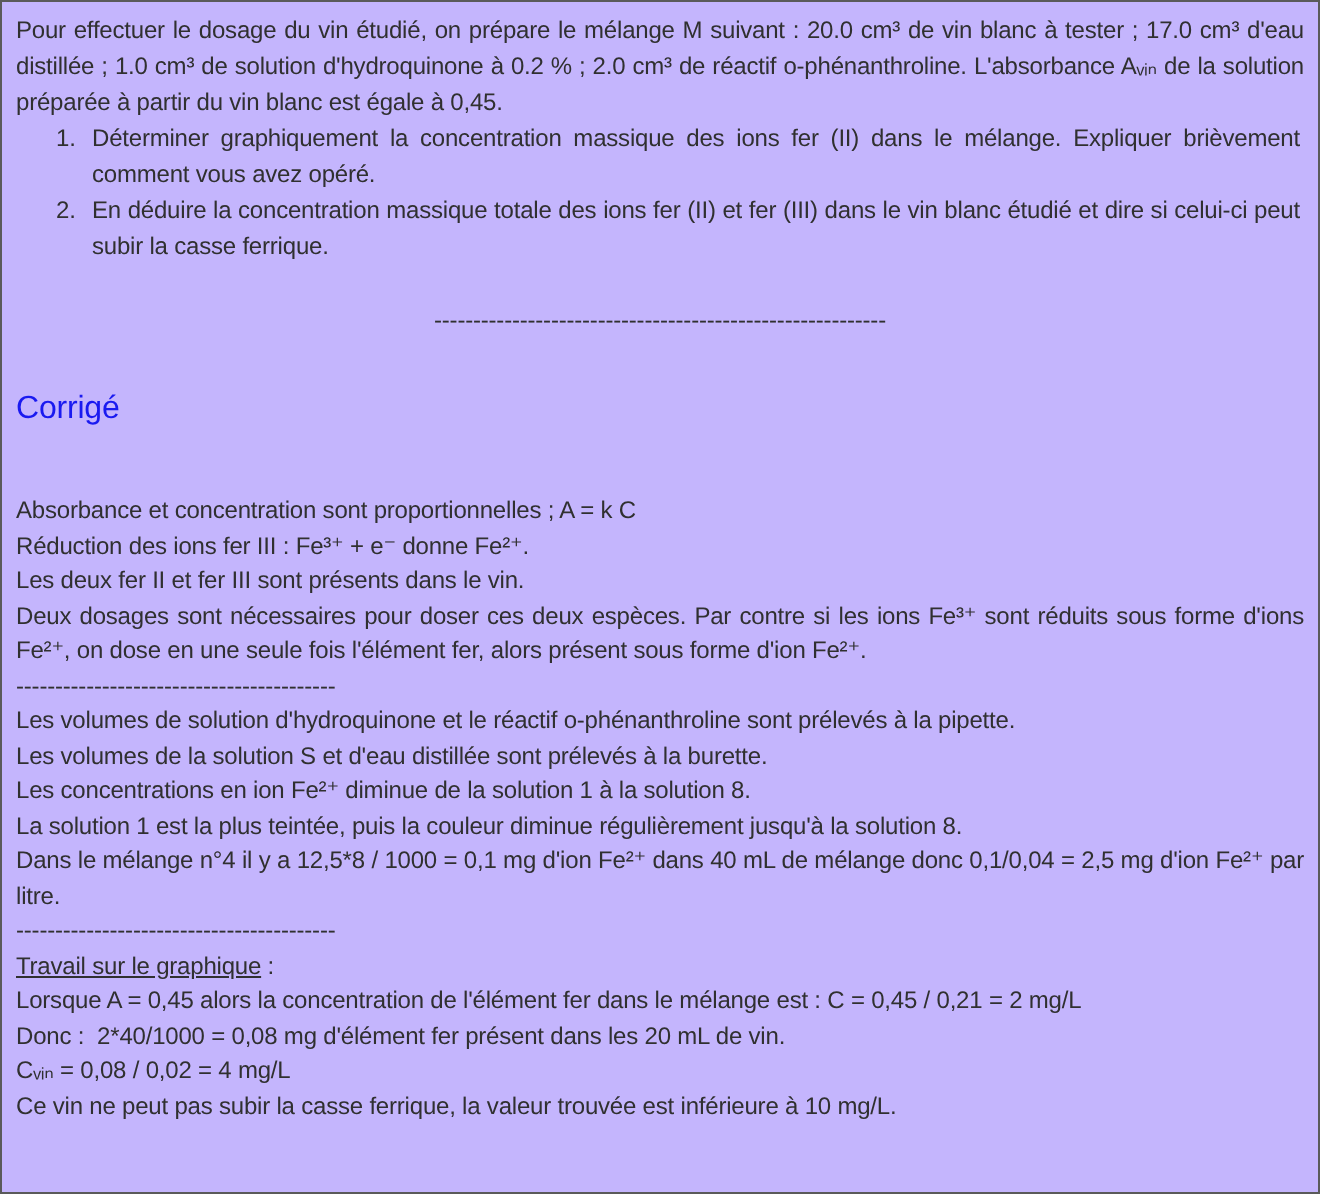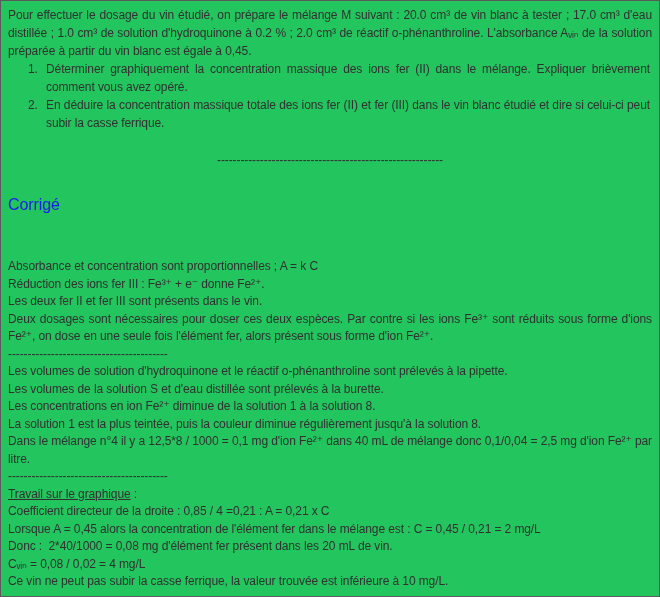--- a/index.html
+++ b/index.html
@@ -1,21 +1,21 @@
 <!DOCTYPE html>
 <html><head>
 <meta charset="utf-8">
 <style>
   html, body { margin: 0; padding: 0; background: #ffffff; }
   .page {
     box-sizing: border-box;
     width: 660px;
     height: 597px;
     border: 1px solid #5a5a5a;
-    background: #22c55e;
+    background: #c4b5fd;
     padding: 5px 7px 6px 7px;
     overflow: hidden;
     font-family: "Liberation Sans", "DejaVu Sans", sans-serif;
     font-size: 12px;
     color: #303030;
     letter-spacing: -0.1px;
   }
   .q-para {
     margin: 0;
     line-height: 18px;
@@ -45,21 +45,21 @@
     white-space: nowrap;
     overflow: hidden;
   }
   .corrige-heading {
     margin: 24px 0 0 0;
     font-size: 16px;
     font-weight: 400;
     line-height: 28px;
     color: #1a1af0;
   }
-  .body-block { margin-top: 39px; }
+  .body-block { margin-top: 28px; }
   .line {
     line-height: 17.5px;
     white-space: pre-wrap;
   }
   .line-justify {
     line-height: 17.5px;
     text-align: justify;
     white-space: normal;
   }
   .dash-line {
@@ -97,20 +97,19 @@
     <div class="line">Les deux fer II et fer III sont présents dans le vin.</div>
     <div class="line-justify">Deux dosages sont nécessaires pour doser ces deux espèces. Par contre si les ions Fe³⁺ sont réduits sous forme d'ions Fe²⁺, on dose en une seule fois l'élément fer, alors présent sous forme d'ion Fe²⁺.</div>
     <div class="dash-line">-----------------------------------------</div>
     <div class="line">Les volumes de solution d'hydroquinone et le réactif o-phénanthroline sont prélevés à la pipette.</div>
     <div class="line">Les volumes de la solution S et d'eau distillée sont prélevés à la burette.</div>
     <div class="line">Les concentrations en ion Fe²⁺ diminue de la solution 1 à la solution 8.</div>
     <div class="line">La solution 1 est la plus teintée, puis la couleur diminue régulièrement jusqu'à la solution 8.</div>
     <div class="line-justify">Dans le mélange n°4 il y a 12,5*8 / 1000 = 0,1 mg d'ion Fe²⁺ dans 40 mL de mélange donc 0,1/0,04 = 2,5 mg d'ion Fe²⁺ par litre.</div>
     <div class="dash-line">-----------------------------------------</div>
     <div class="line"><span class="u">Travail sur le graphique</span><span> :</span></div>
-    <div class="line">Coefficient directeur de la droite : 0,85 / 4 =0,21 : A = 0,21 x C</div>
     <div class="line">Lorsque A = 0,45 alors la concentration de l'élément fer dans le mélange est : C = 0,45 / 0,21 = 2 mg/L</div>
     <div class="line">Donc :  2*40/1000 = 0,08 mg d'élément fer présent dans les 20 mL de vin.</div>
     <div class="line">Cᵥᵢₙ = 0,08 / 0,02 = 4 mg/L</div>
     <div class="line">Ce vin ne peut pas subir la casse ferrique, la valeur trouvée est inférieure à 10 mg/L.</div>
   </div>
 
 </div>
 
 </body></html>

